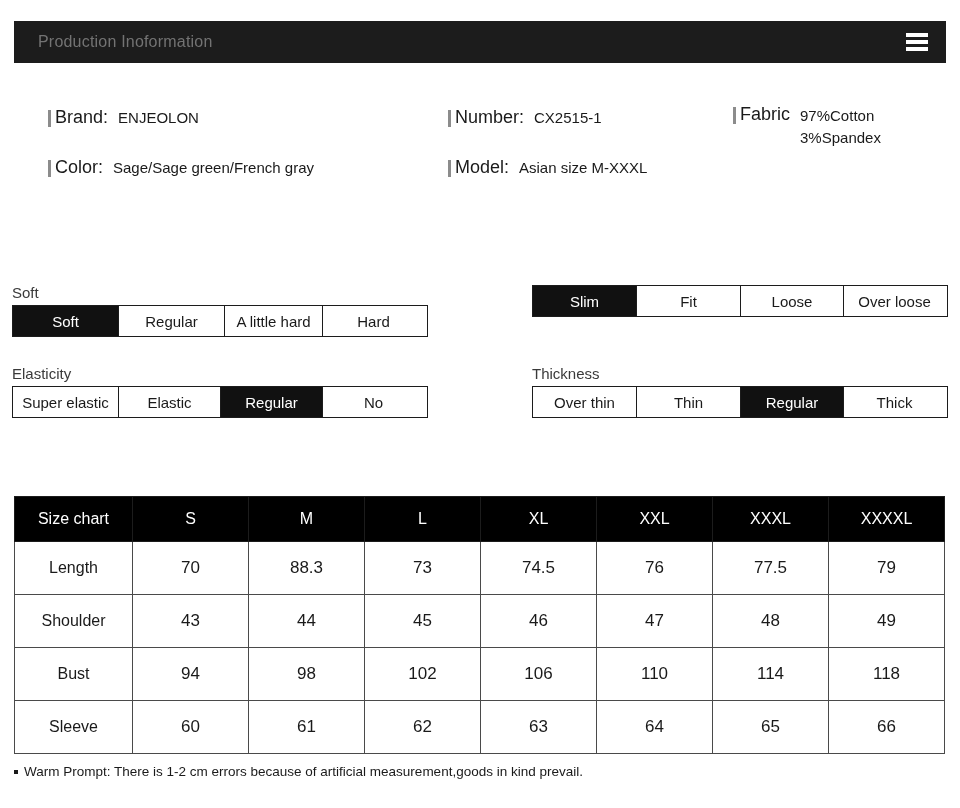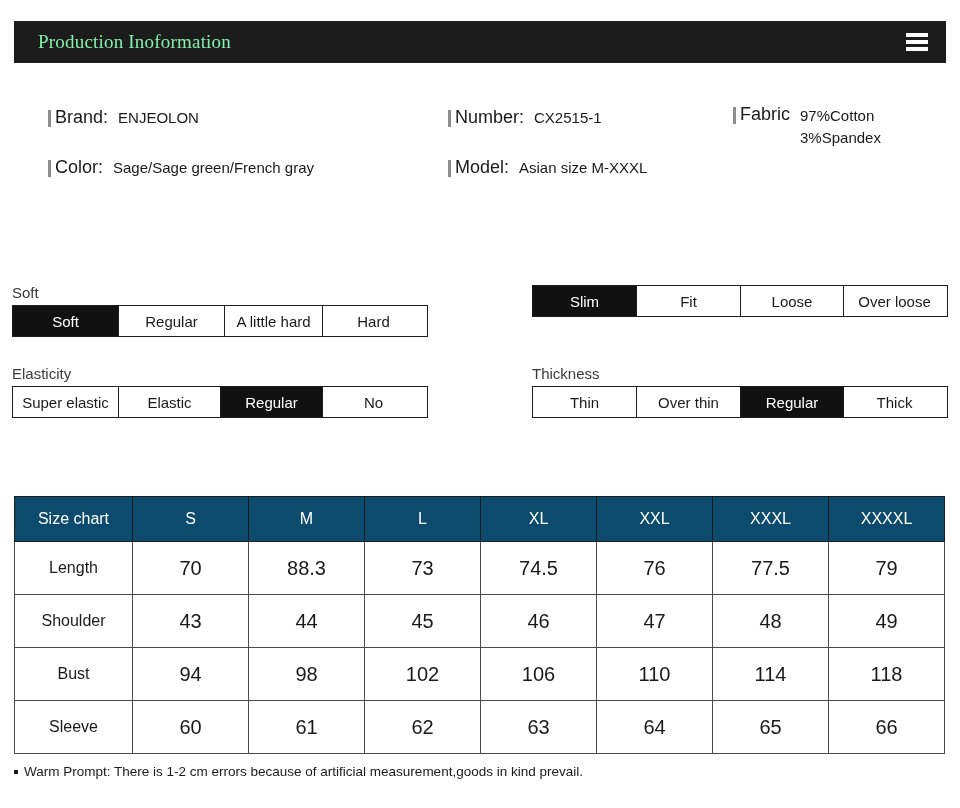--- a/index.html
+++ b/index.html
@@ -24,25 +24,24 @@
     width: 932px;
     height: 42px;
     background: #1c1c1c;
     display: flex;
     align-items: center;
     justify-content: space-between;
     box-sizing: border-box;
     padding: 0 18px 0 24px;
   }
   .header-title {
-    color: #86efac;
-    font-size: 19px;
+    color: #737373;
+    font-size: 16px;
     letter-spacing: .2px;
     white-space: nowrap;
-    font-family: Liberation Serif, serif;
   }
   .hamburger {
     width: 22px;
     height: 18px;
     display: flex;
     flex-direction: column;
     justify-content: space-between;
     cursor: pointer;
   }
   .hamburger span {
@@ -148,27 +147,27 @@
     left: 14px;
     top: 496px;
     width: 931px;
     border-collapse: collapse;
     table-layout: fixed;
   }
   .size-table th,
   .size-table td {
     border: 1px solid #4a4a4a;
     text-align: center;
-    font-size: 20px;
+    font-size: 17px;
     color: #1a1a1a;
     height: 52px;
     padding: 0;
   }
   .size-table thead th {
-    background: #0c4a6e;
+    background: #000000;
     color: #ffffff;
     border: 1px solid #1c1c1c;
     font-size: 16px;
     font-weight: normal;
     height: 44px;
   }
   .size-table tbody td:first-child {
     font-size: 16px;
   }
   .col-first { width: 117px; }
@@ -268,22 +267,22 @@
       <div class="scale-cell selected" style="width:104px">Slim</div>
       <div class="scale-cell" style="width:104px">Fit</div>
       <div class="scale-cell" style="width:103px">Loose</div>
       <div class="scale-cell" style="width:101px">Over loose</div>
     </div>
   </div>
 
   <div class="scale-group" id="scale-thickness">
     <div class="scale-caption">Thickness</div>
     <div class="scale-row">
+      <div class="scale-cell" style="width:104px">Over thin</div>
       <div class="scale-cell" style="width:104px">Thin</div>
-      <div class="scale-cell" style="width:104px">Over thin</div>
       <div class="scale-cell selected" style="width:103px">Regular</div>
       <div class="scale-cell" style="width:101px">Thick</div>
     </div>
   </div>
 
 </div>
 
 <table class="size-table">
   <thead>
     <tr>

